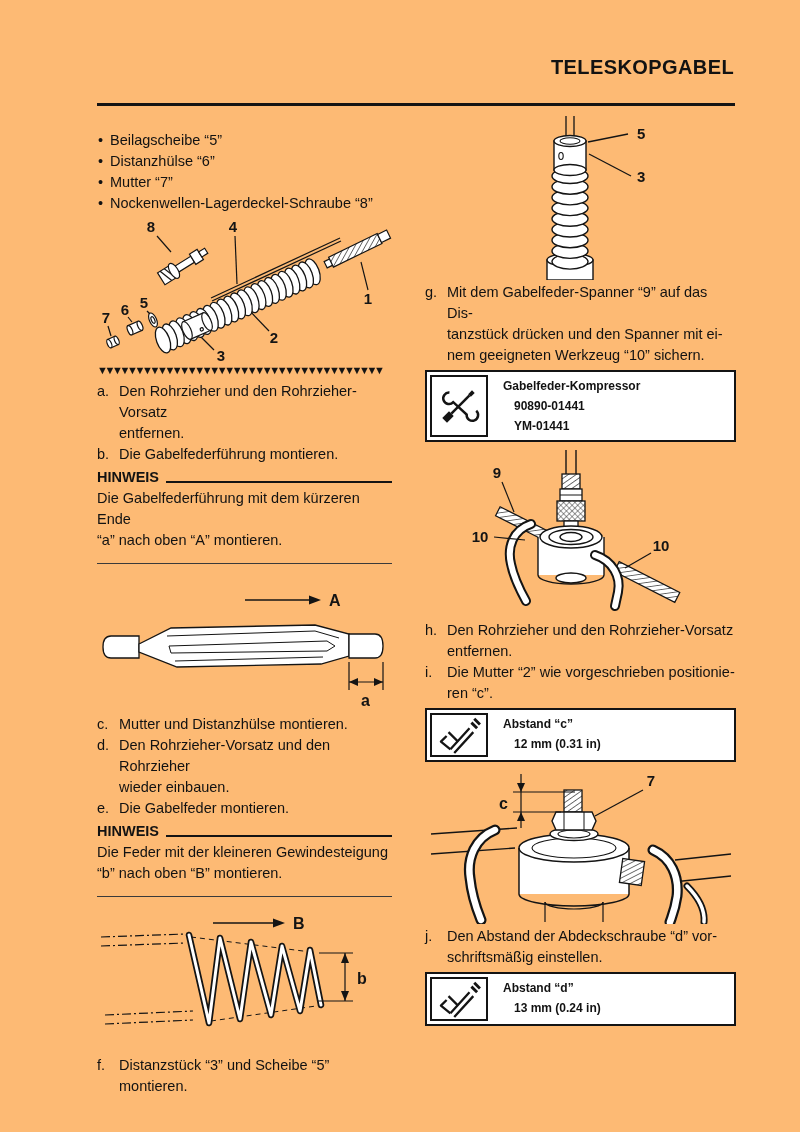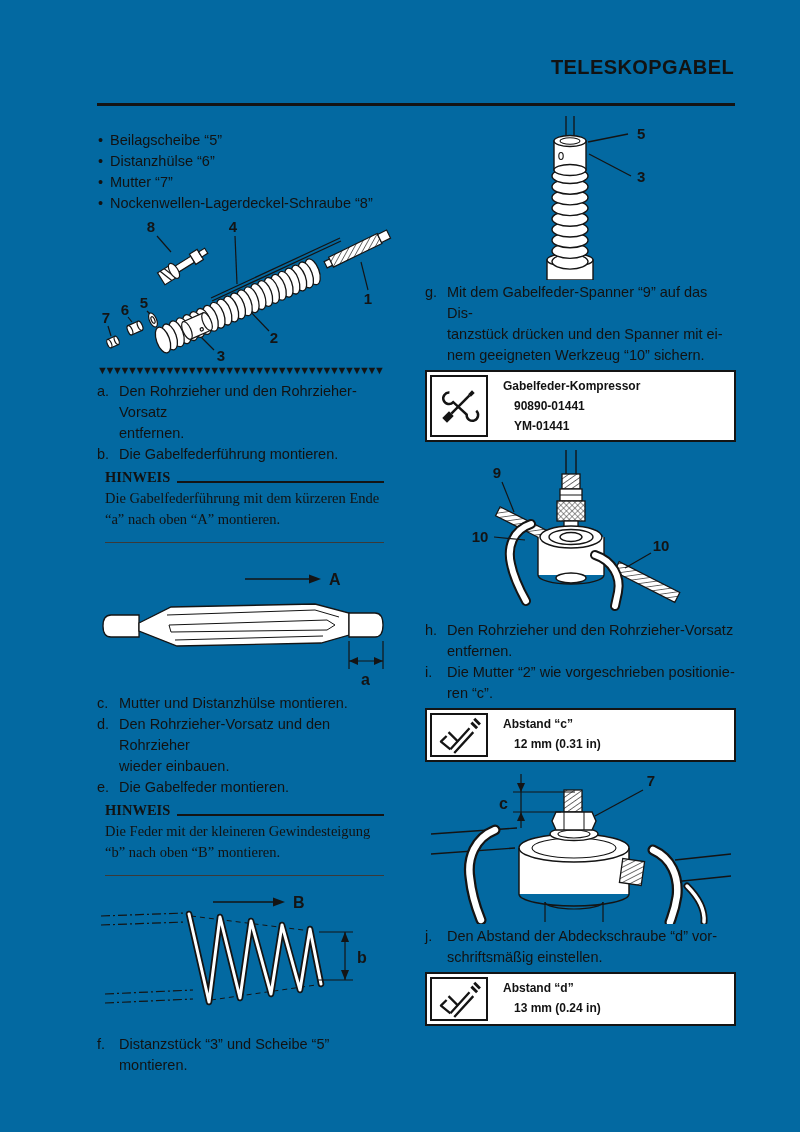--- a/index.html
+++ b/index.html
@@ -1,33 +1,33 @@
 <!DOCTYPE html>
 <html><head>
 <meta charset="utf-8">
 <style>
   html,body{margin:0;padding:0;background:#ffffff;}
-  .page{position:relative;width:800px;height:1132px;background:#0369a1;
+  .page{position:relative;width:800px;height:1132px;background:#fdba74;
         font-family:"Liberation Sans",sans-serif;color:#121212;overflow:hidden;}
   .header-title{position:absolute;top:56px;right:66px;font-size:20px;font-weight:bold;letter-spacing:.4px;}
   .header-rule{position:absolute;top:103px;left:97px;width:638px;height:3px;background:#141414;}
   .col{position:absolute;top:114px;font-size:14.5px;line-height:21px;}
   .col-left{left:97px;width:295px;}
   .col-right{left:425px;width:311px;}
   .bullets{list-style:none;margin:16px 0 2px;padding:0;}
   .bullets li{padding-left:13px;position:relative;}
   .bullets li::before{content:"•";position:absolute;left:1px;}
   .figure{position:relative;margin:2px 0 2px;}
   .figure svg{display:block;}
   .tri-row{font-size:11px;line-height:13px;height:15px;letter-spacing:-3.4px;
            white-space:nowrap;overflow:hidden;color:#141414;margin:0 0 2px;}
   .step{display:flex;}
   .step-label{flex:0 0 22px;}
   .step-text{flex:1;white-space:pre-line;}
-  .note{margin:2px 8px 6px;font-family:Liberation Serif, serif;}
+  .note{margin:2px 0 6px;}
   .note-head{display:flex;font-weight:bold;}
   .note-head::after{content:"";flex:1;margin-left:7px;border-bottom:2px solid #141414;transform:translateY(-5px);}
   .note-body{white-space:pre-line;border-bottom:1.5px solid #3a3a3a;padding-bottom:12px;}
   .spec-box{display:flex;border:2.6px solid #141414;margin:4px 0 6px;background:#fff;align-items:stretch;}
   .spec-icon{flex:0 0 54px;border:2px solid #141414;margin:3px;display:flex;align-items:center;justify-content:center;}
   .spec-lines{padding:4px 4px 4px 12px;font-weight:bold;font-size:12px;line-height:20px;}
   .spec-lines .indent{padding-left:11px;}
   .footer-page-number{position:absolute;top:1034px;left:0;width:100%;text-align:center;
            font-weight:bold;font-size:17px;text-indent:16px;}
   .co{font:bold 15px "Liberation Sans",sans-serif;fill:#141414;}

